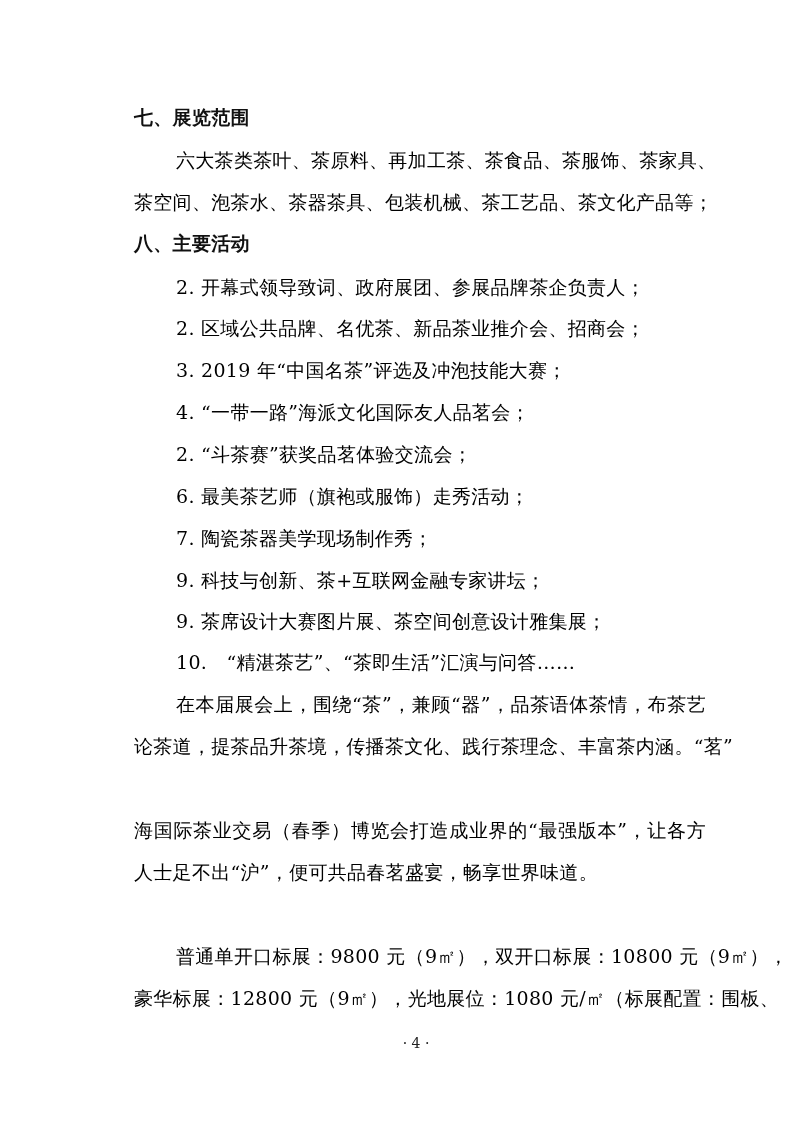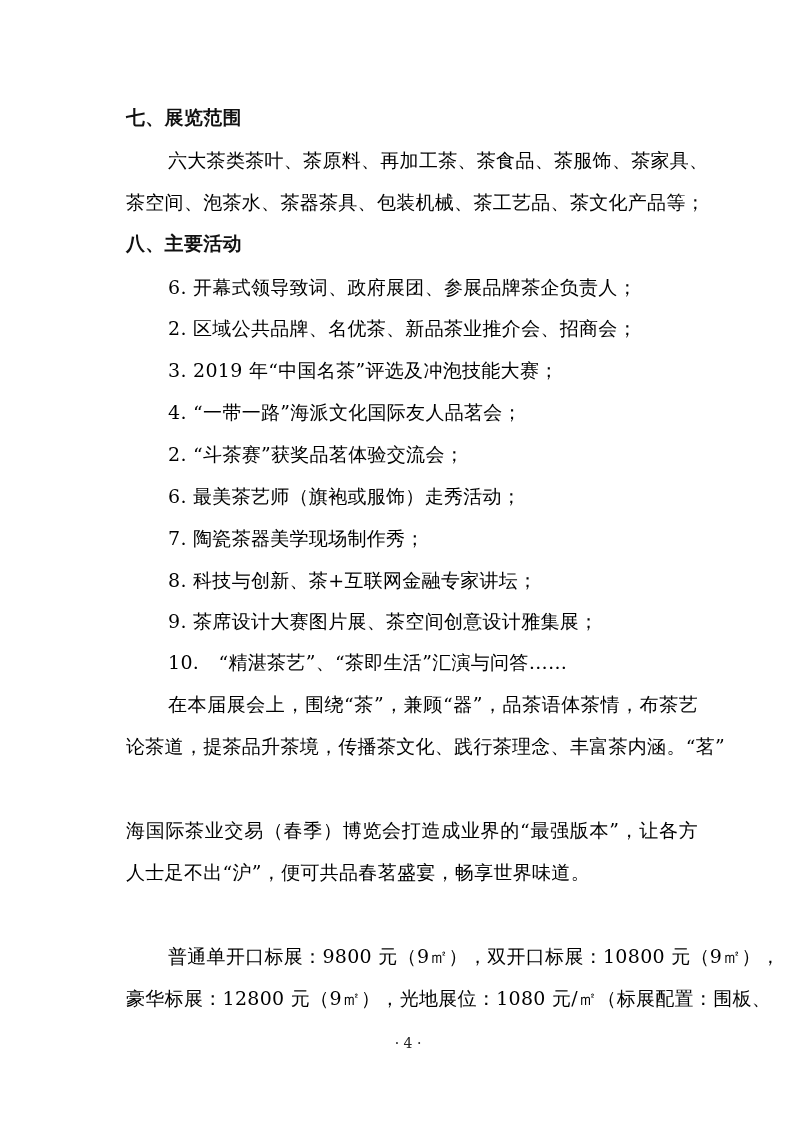--- a/index.html
+++ b/index.html
@@ -10,21 +10,21 @@
     body {
       width: 800px;
       height: 1132px;
       position: relative;
       overflow: hidden;
       font-family: "DejaVu Serif", "Liberation Serif", serif;
       color: #1a1a1a;
     }
     .page {
       position: absolute;
-      left: 8px; top: 0;
+      left: 16px; top: 0;
       width: 648px;
       height: 1132px;
       background: #ffffff;
     }
     .line {
       position: absolute;
       left: 118px;
       width: 572px;
       height: 42px;
       line-height: 42px;
@@ -60,28 +60,28 @@
 </head>
 <body>
 
 <div class="page">
 
   <div class="line heading" style="top:96px">七、展览范围</div>
   <div class="line indent justify" style="top:139px">六大茶类茶叶、茶原料、再加工茶、茶食品、茶服饰、茶家具、</div>
   <div class="line" style="top:181px">茶空间、泡茶水、茶器茶具、包装机械、茶工艺品、茶文化产品等；</div>
 
   <div class="line heading" style="top:222px">八、主要活动</div>
-  <div class="line indent" style="top:266px">6. 开幕式领导致词、政府展团、参展品牌茶企负责人；</div>
+  <div class="line indent" style="top:266px">2. 开幕式领导致词、政府展团、参展品牌茶企负责人；</div>
   <div class="line indent" style="top:307px">2. 区域公共品牌、名优茶、新品茶业推介会、招商会；</div>
   <div class="line indent" style="top:349px">3. 2019 年“中国名茶”评选及冲泡技能大赛；</div>
   <div class="line indent" style="top:391px">4. “一带一路”海派文化国际友人品茗会；</div>
   <div class="line indent" style="top:433px">2. “斗茶赛”获奖品茗体验交流会；</div>
   <div class="line indent" style="top:475px">6. 最美茶艺师（旗袍或服饰）走秀活动；</div>
   <div class="line indent" style="top:517px">7. 陶瓷茶器美学现场制作秀；</div>
-  <div class="line indent" style="top:559px">8. 科技与创新、茶+互联网金融专家讲坛；</div>
+  <div class="line indent" style="top:559px">9. 科技与创新、茶+互联网金融专家讲坛；</div>
   <div class="line indent" style="top:600px">9. 茶席设计大赛图片展、茶空间创意设计雅集展；</div>
   <div class="line indent" style="top:641px">10.　“精湛茶艺”、“茶即生活”汇演与问答……</div>
 
   <div class="line indent justify" style="top:683px">在本届展会上，围绕“茶”，兼顾“器”，品茶语体茶情，布茶艺</div>
   <div class="line justify" style="top:725px">论茶道，提茶品升茶境，传播茶文化、践行茶理念、丰富茶内涵。“茗”</div>
   <div class="line justify" style="top:809px">海国际茶业交易（春季）博览会打造成业界的“最强版本”，让各方</div>
   <div class="line" style="top:851px">人士足不出“沪”，便可共品春茗盛宴，畅享世界味道。</div>
 
   <div class="line indent justify" style="top:935px">普通单开口标展：9800 元（9㎡），双开口标展：10800 元（9㎡），</div>
   <div class="line justify" style="top:977px">豪华标展：12800 元（9㎡），光地展位：1080 元/㎡（标展配置：围板、</div>

